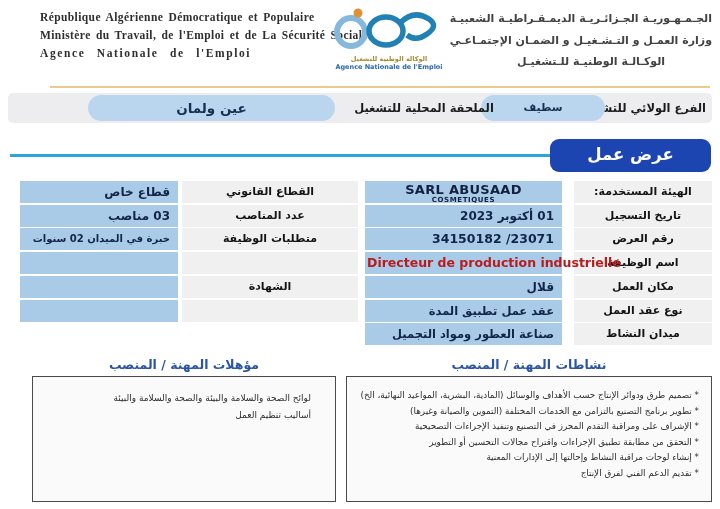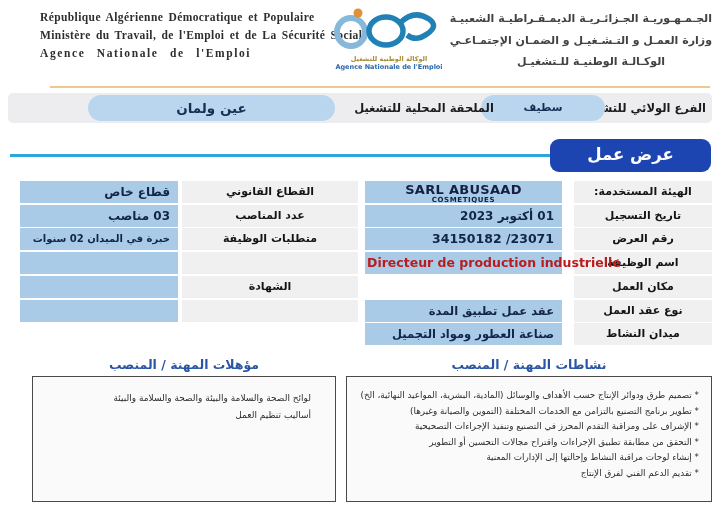--- a/index.html
+++ b/index.html
@@ -121,20 +121,21 @@
 
   <div class="fvalue c company" style="top:181px">
     <div class="company-name">SARL ABUSAAD</div>
     <div class="company-sub">COSMETIQUES</div>
   </div>
   <div class="fvalue c date" style="top:205px">01 أكتوبر 2023</div>
   <div class="fvalue c num" style="top:228px">
     <span class="ltr">34150182 /23071</span>
   </div>
   <div class="fvalue c frtext" style="top:252px">Directeur de production industrielle</div>
+  <div class="fvalue c date" style="top:276px">قلال</div>
   <div class="fvalue c" style="top:300px">عقد عمل تطبيق المدة</div>
   <div class="fvalue c" style="top:323px">صناعة العطور ومواد التجميل</div>
 
   <div class="flabel l" style="top:181px">القطاع القانوني</div>
   <div class="flabel l" style="top:205px">عدد المناصب</div>
   <div class="flabel l" style="top:228px">متطلبات الوظيفة</div>
   <div class="flabel l" style="top:252px"></div>
   <div class="flabel l" style="top:276px">الشهادة</div>
   <div class="flabel l" style="top:300px"></div>
 

